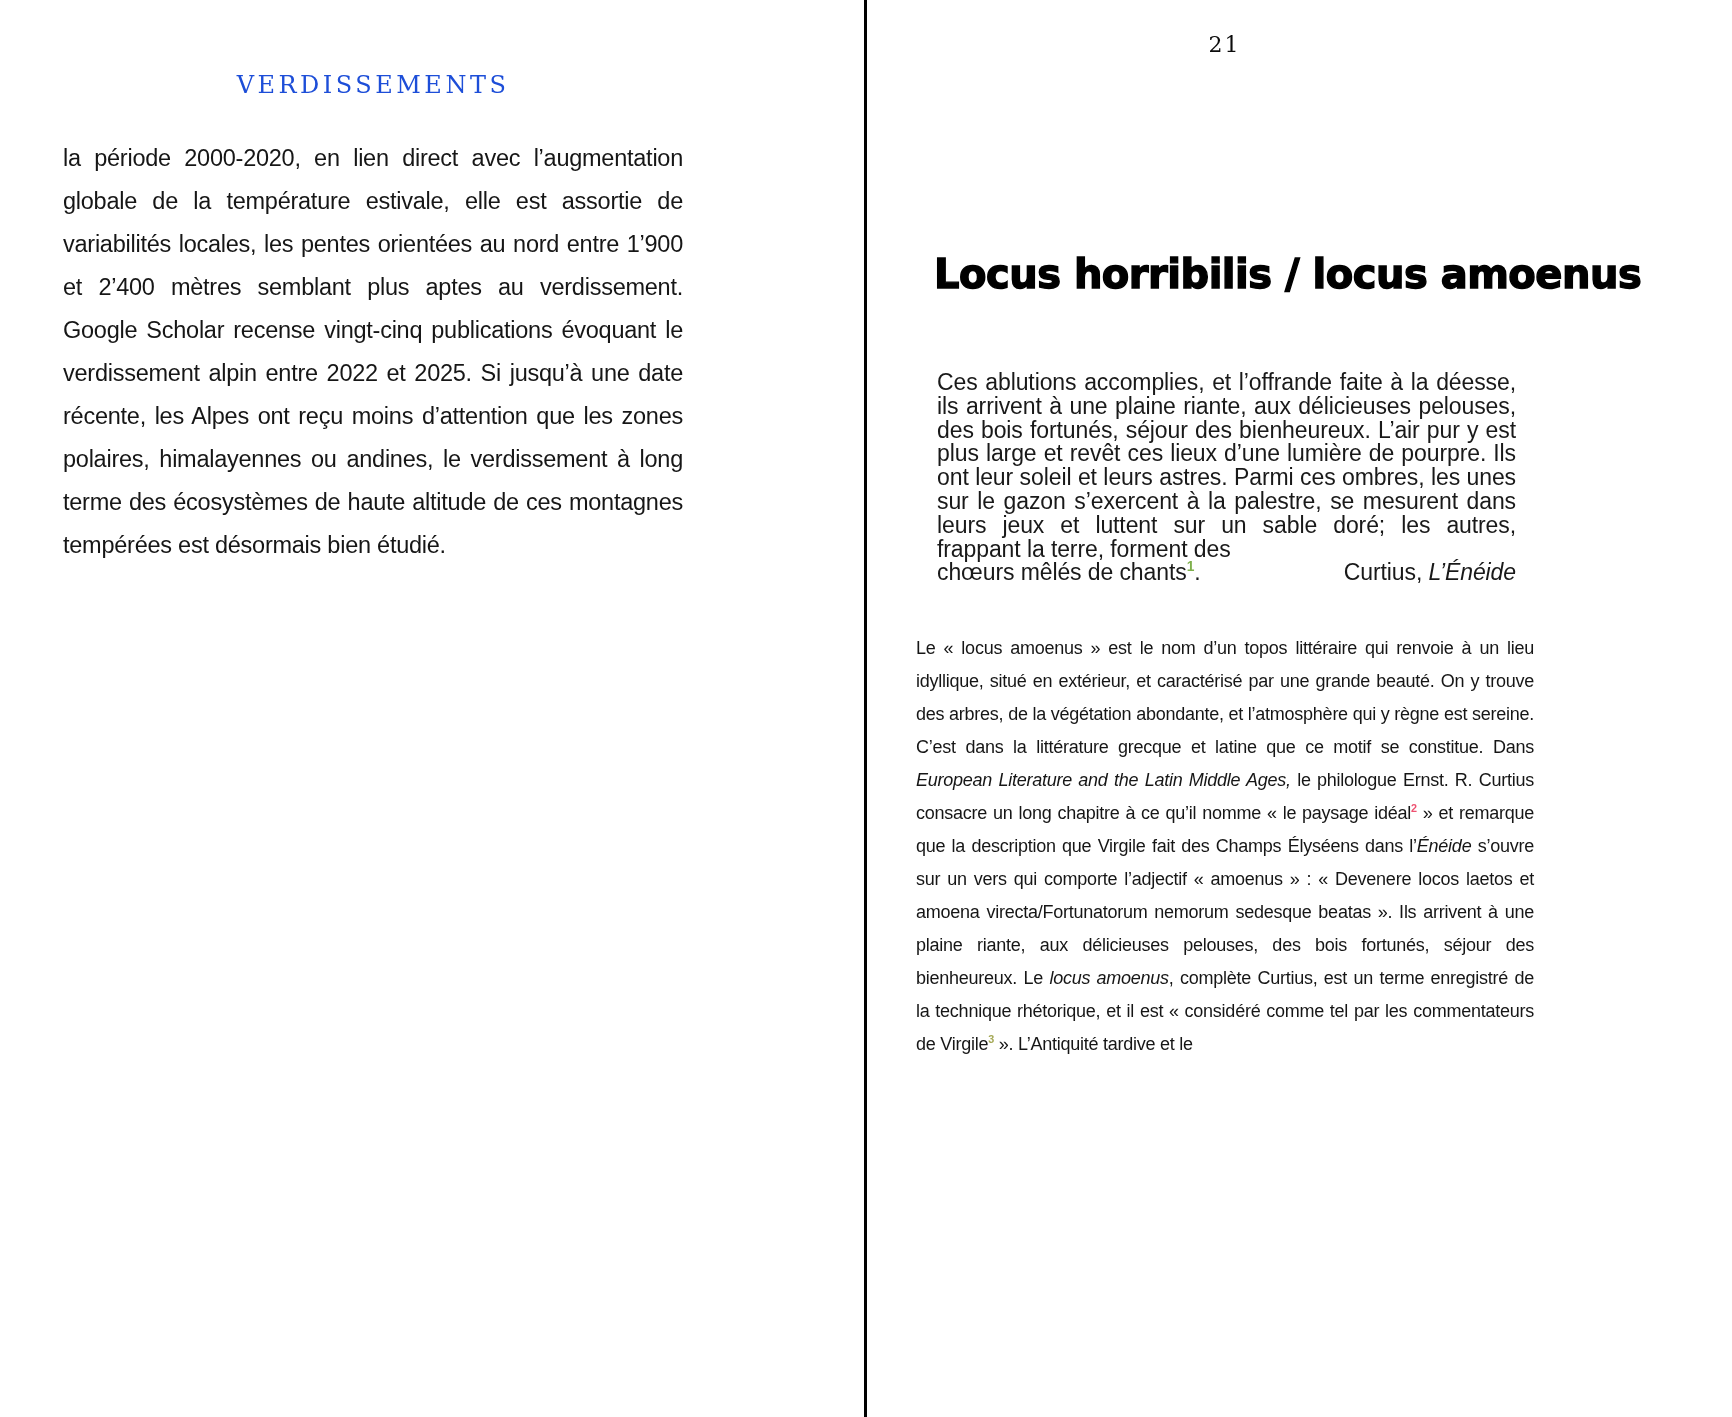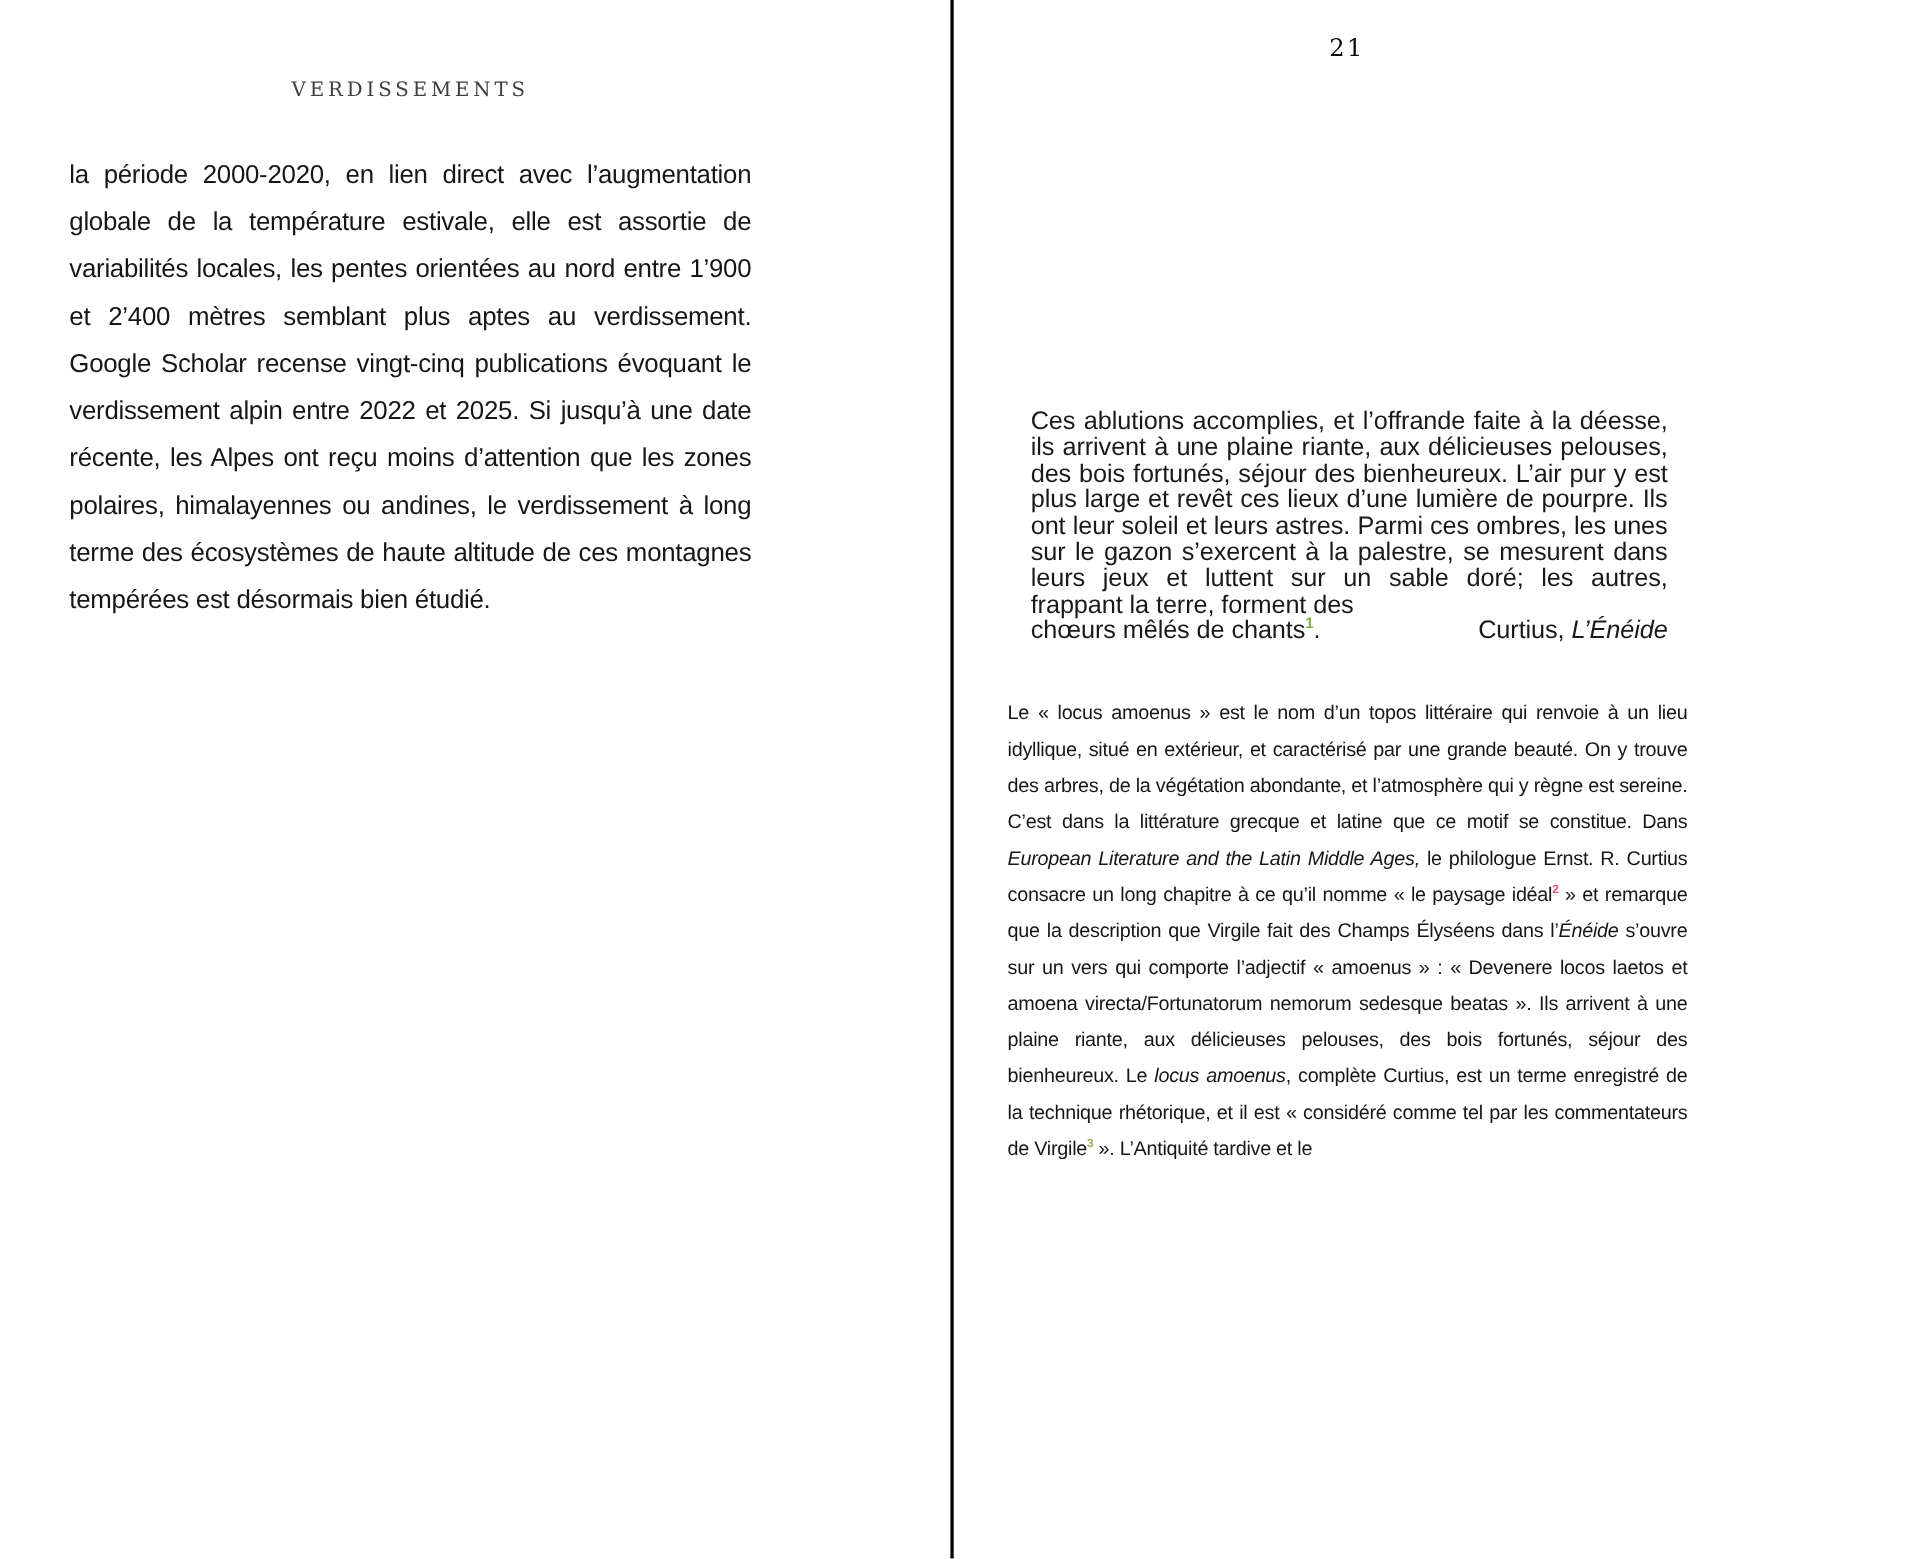--- a/index.html
+++ b/index.html
@@ -31,23 +31,23 @@
     letter-spacing: 2px;
     color: #0c0c0c;
   }
   .page-left .folio  { left: 63px; width: 620px; top: 32px; }
   .page-right .folio { left: 23px; width: 617px; top: 32px; }
   .running-head {
     position: absolute;
     left: 63px; width: 620px; top: 71px;
     text-align: center;
     font-family: "DejaVu Serif", serif;
-    font-size: 18px;
+    font-size: 24px;
     letter-spacing: 3.5px;
-    color: #404040;
+    color: #1d4ed8;
   }
 
   
   .body-left {
     position: absolute;
     left: 63px; top: 113px; width: 620px;
     font-size: 23.5px;
     line-height: 43px;
     letter-spacing: -0.25px;
     text-align: justify;
@@ -114,20 +114,21 @@
   <div class="page page-left">
     <div class="running-head">VERDISSEMENTS</div>
     <p class="body-left">la période 2000-2020, en lien direct avec l’augmentation globale de la température estivale, elle est assortie de variabilités locales, les pentes orientées au nord entre 1’900 et 2’400 mètres semblant plus aptes au verdissement. Google Scholar recense vingt-cinq publications évoquant le verdissement alpin entre 2022 et 2025. Si jusqu’à une date récente, les Alpes ont reçu moins d’attention que les zones polaires, himalayennes ou andines, le verdissement à long terme des écosystèmes de haute altitude de ces montagnes tempérées est désormais bien étudié.</p>
   </div>
 
   <div class="divider"></div>
 
   <div class="page page-right">
     <div class="folio">21</div>
 
+    <h1 class="chapter-title">Locus horribilis / locus amoenus</h1>
 
     <div class="epigraph">
       <div>Ces ablutions accomplies, et l’offrande faite à la déesse, ils arrivent à une plaine riante, aux délicieuses pelouses, des bois fortunés, séjour des bienheureux. L’air pur y est plus large et revêt ces lieux d’une lumière de pourpre. Ils ont leur soleil et leurs astres. Parmi ces ombres, les unes sur le gazon s’exercent à la palestre, se mesurent dans leurs jeux et luttent sur un sable doré; les autres, frappant la terre, forment des</div>
       <div class="epigraph-lastline">
         <span><span>chœurs mêlés de chants</span><sup style="color: rgb(127, 176, 77);">1</sup><span>.</span></span>
         <span><span>Curtius, </span><i>L’Énéide</i></span>
       </div>
     </div>
 
     <p class="body-right"><span>Le « locus amoenus » est le nom d’un topos littéraire qui renvoie à un lieu idyllique, situé en extérieur, et caractérisé par une grande beauté. On y trouve des arbres, de la végétation abondante, et l’atmosphère qui y règne est sereine. C’est dans la littérature grecque et latine que ce motif se constitue. Dans </span><i>European Literature and the Latin Middle Ages,</i><span> le philologue Ernst. R. Curtius consacre un long chapitre à ce qu’il nomme « le paysage idéal</span><sup style="color: rgb(238, 81, 112);">2</sup><span> » et remarque que la description que Virgile fait des Champs Élyséens dans l’</span><i>Énéide</i><span> s’ouvre sur un vers qui comporte l’adjectif « amoenus » : « Devenere locos laetos et amoena virecta/Fortunatorum nemorum sedesque beatas ». Ils arrivent à une plaine riante, aux délicieuses pelouses, des bois fortunés, séjour des bienheureux. Le </span><i>locus amoenus</i><span>, complète Curtius, est un terme enregistré de la technique rhétorique, et il est « considéré comme tel par les commentateurs de Virgile</span><sup style="color: rgb(164, 168, 85);">3</sup><span> ». L’Antiquité tardive et le</span></p>

